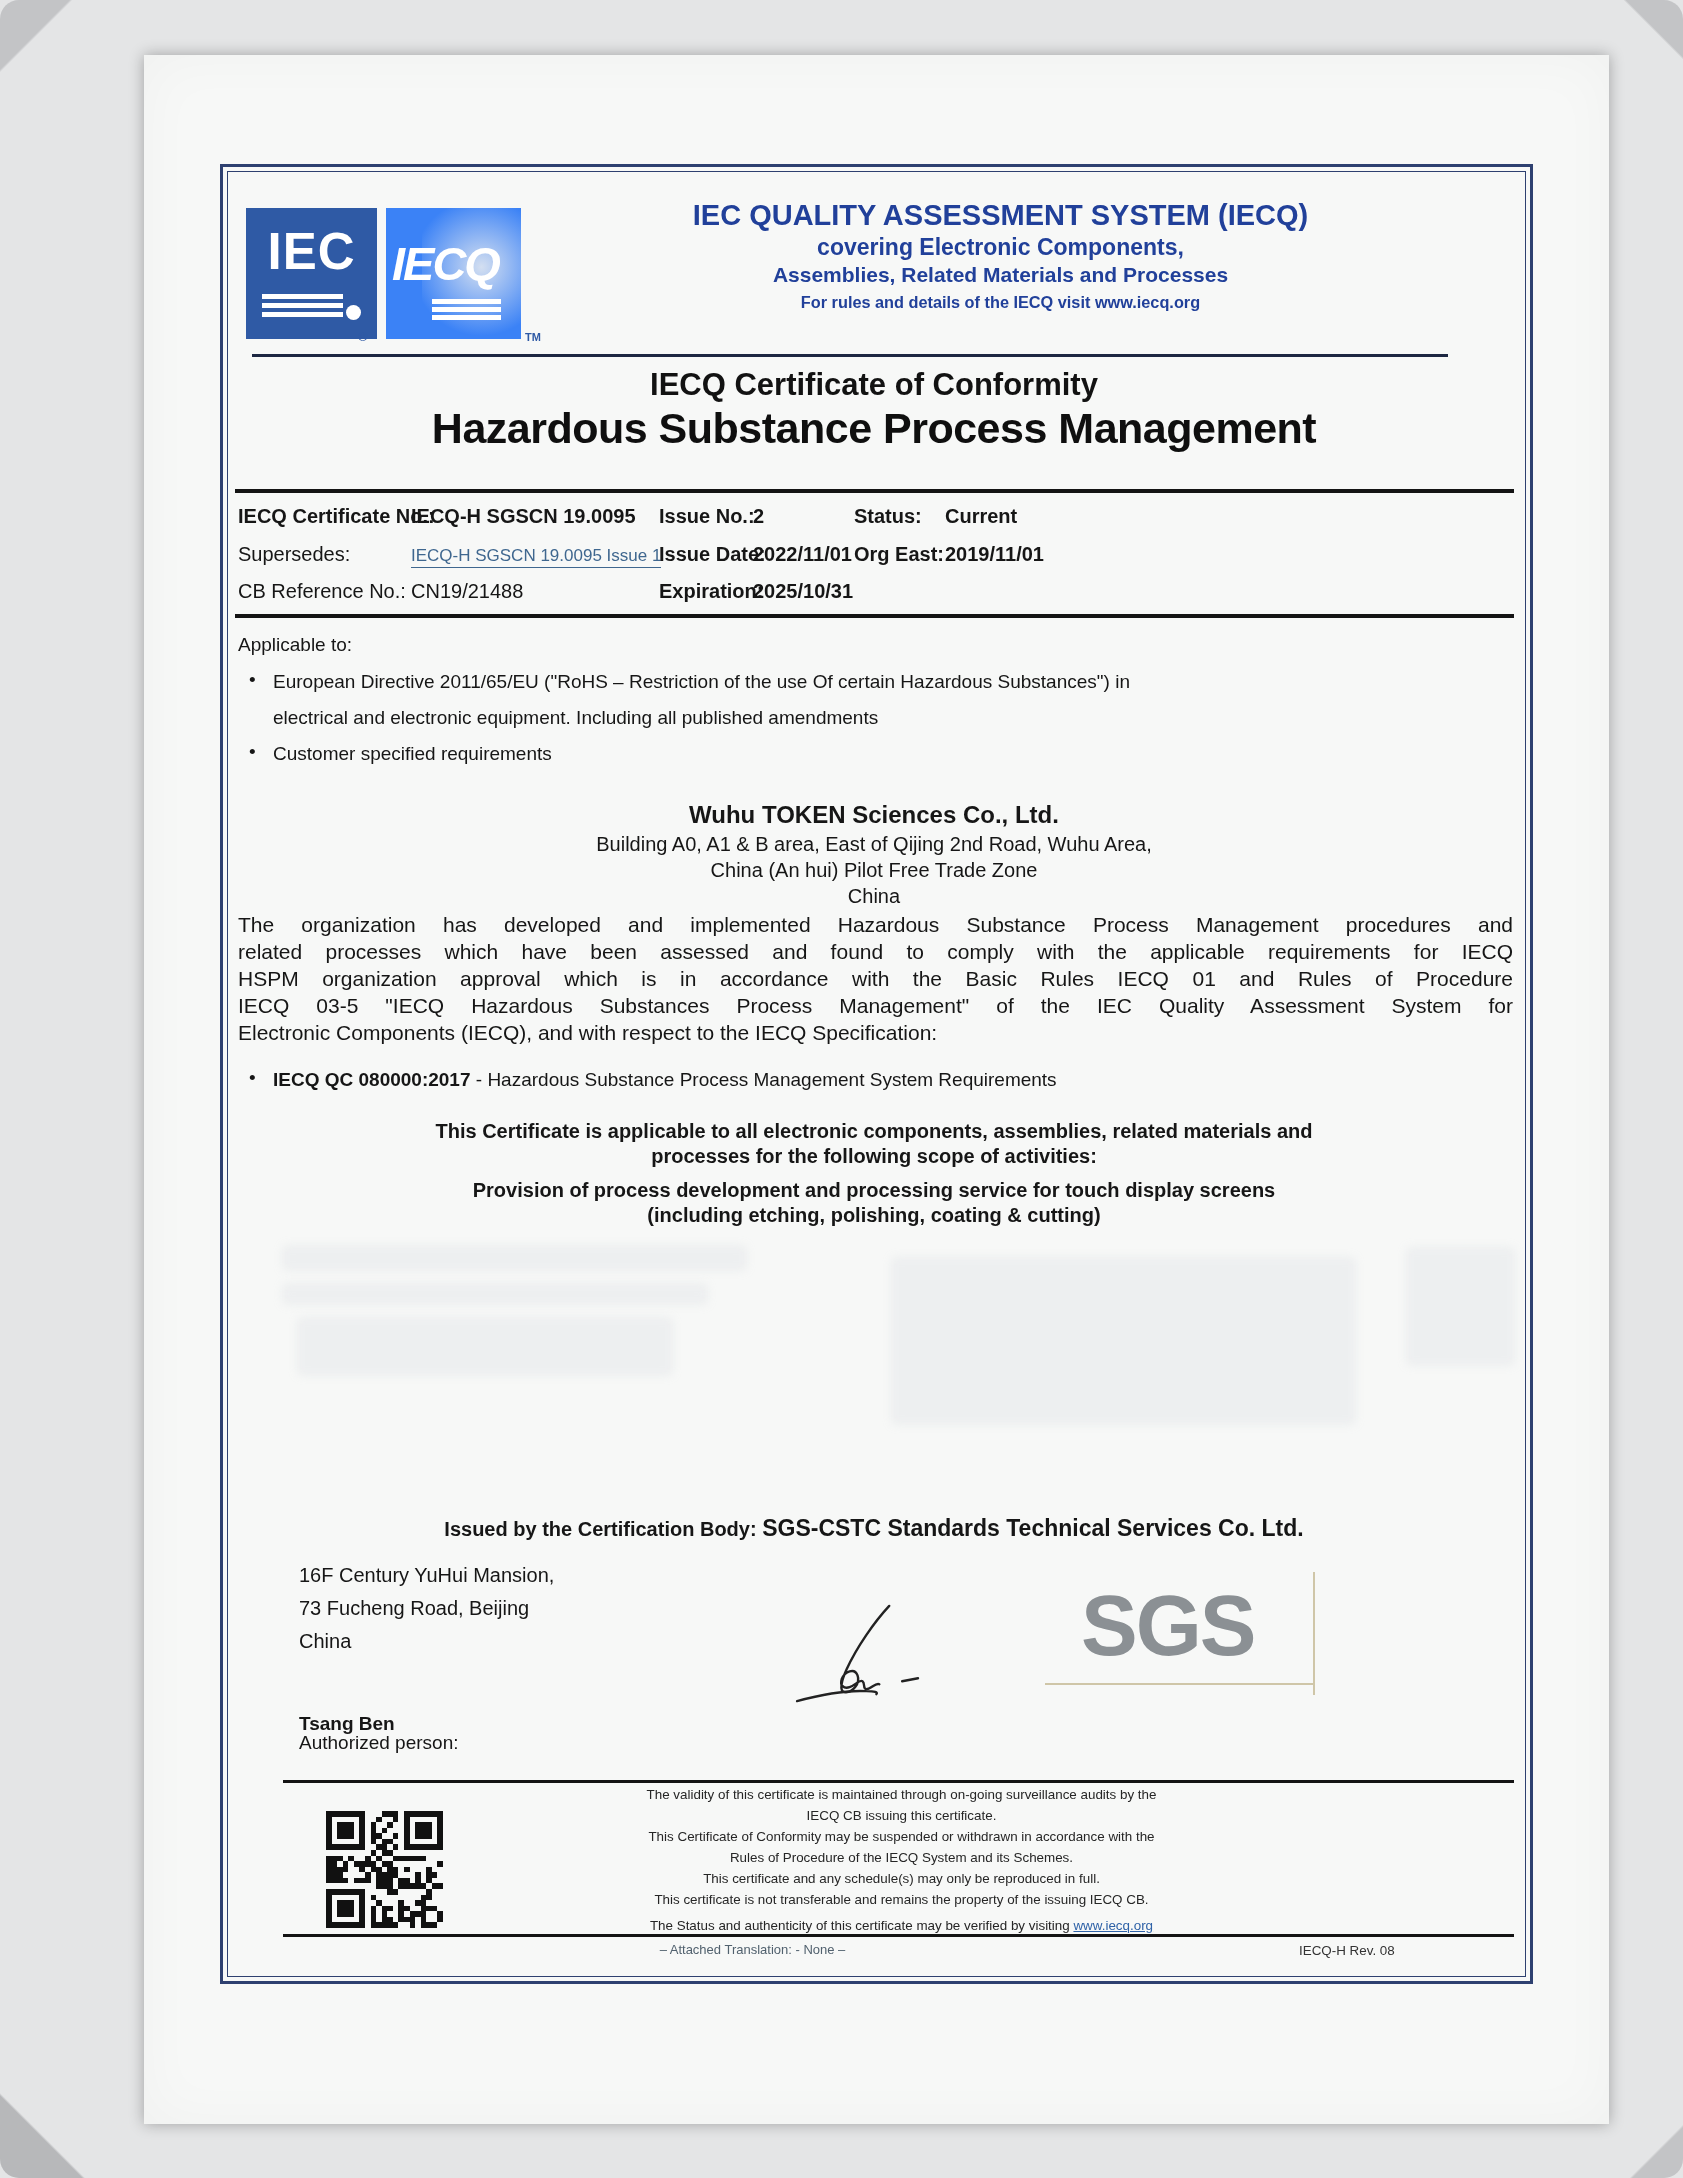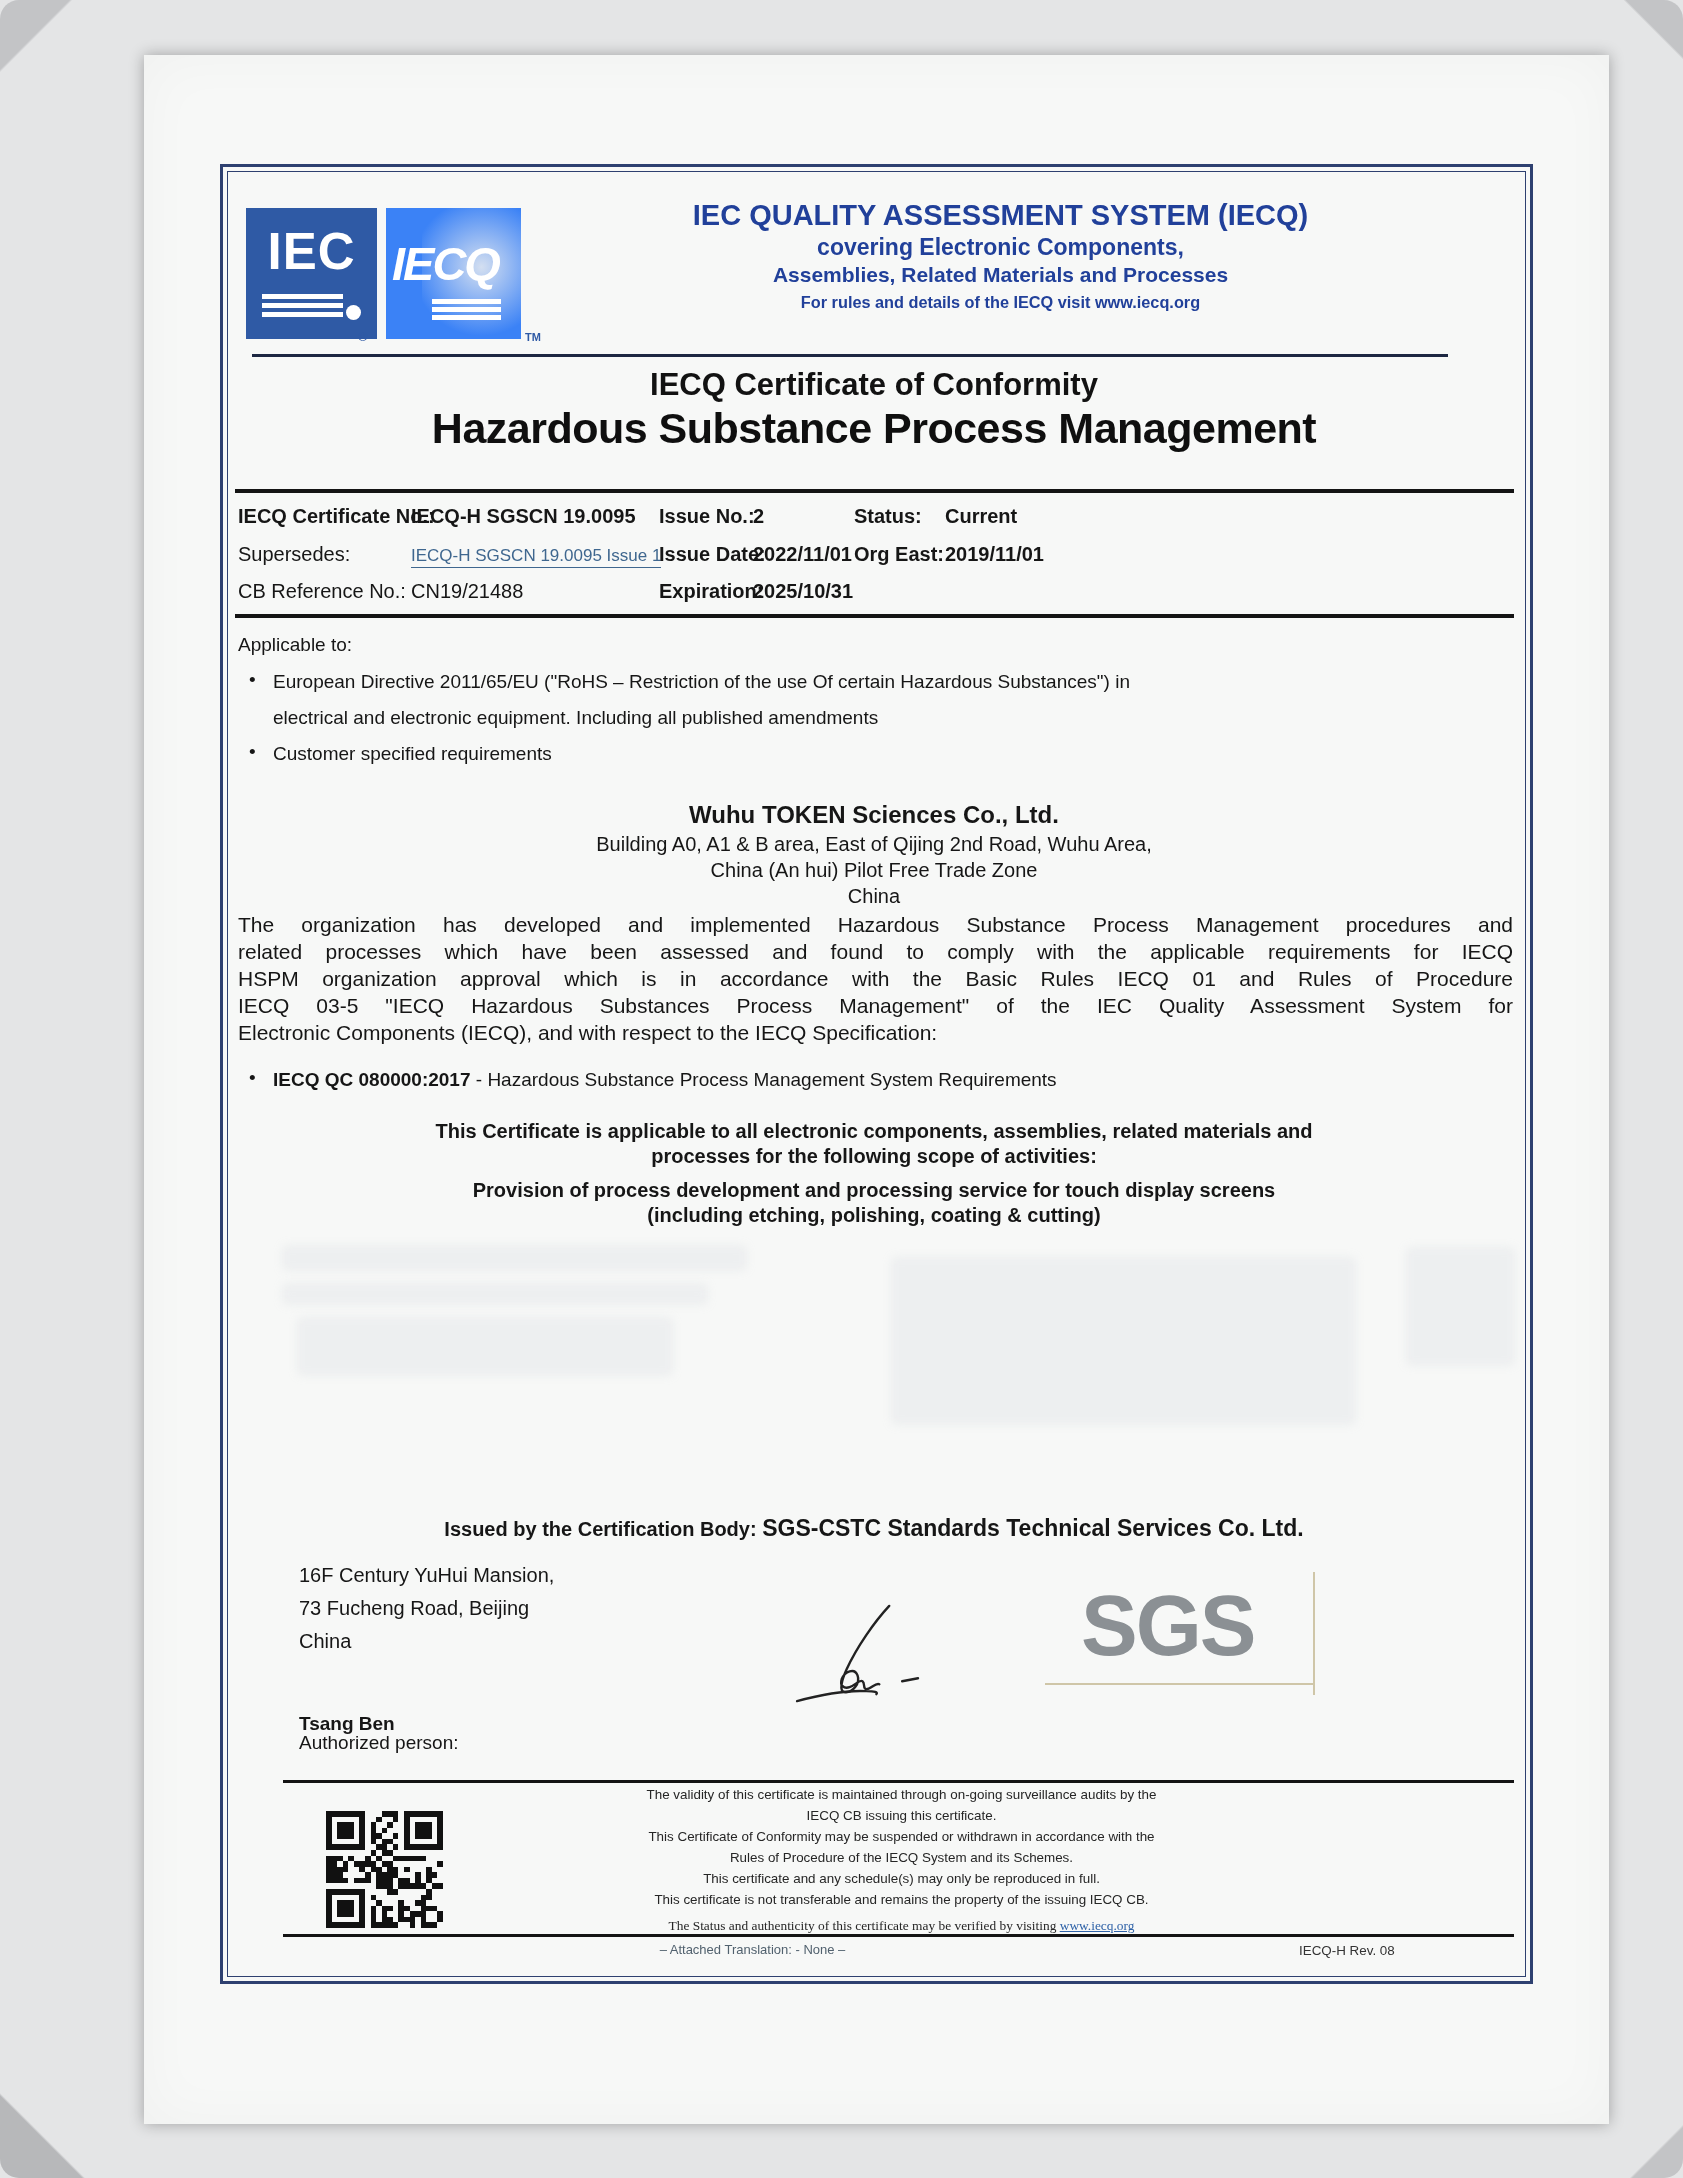--- a/index.html
+++ b/index.html
@@ -66,21 +66,21 @@
   .issuer-line{left:238px;top:1515px;width:1272px;text-align:center;white-space:nowrap;}
   .iss-label{font-size:20px;font-weight:700;}
   .iss-name{font-size:23px;font-weight:700;}
   .iss-addr{left:299px;top:1559px;font-size:20px;line-height:33px;}
   .sgs{left:1081px;top:1576px;font-size:85px;font-weight:800;color:#8b9094;letter-spacing:-2px;line-height:99px;}
   .beige-h{left:1045px;top:1683px;width:269px;height:2px;background:#cfc6a8;}
   .beige-v{left:1313px;top:1572px;width:2px;height:123px;background:#cfc6a8;}
   
   .fine{left:471px;top:1784px;width:861px;text-align:center;font-size:13.4px;
         line-height:21px;color:#262626;}
-  .fine .last{margin-top:5px;font-family:Liberation Serif, serif;}
+  .fine .last{margin-top:5px;}
   .link{color:#2f62a7;text-decoration:underline;cursor:pointer;}
   .footer-c{left:515px;top:1942px;width:475px;text-align:center;font-size:13px;color:#51616e;}
   .footer-r{left:1299px;top:1943px;font-size:13.4px;color:#333;}
   .sig{left:787px;top:1596px;}
   .qr{left:315px;top:1800px;width:139px;height:139px;}
 </style>
 </head>
 <body>
 
 <div id="page">

